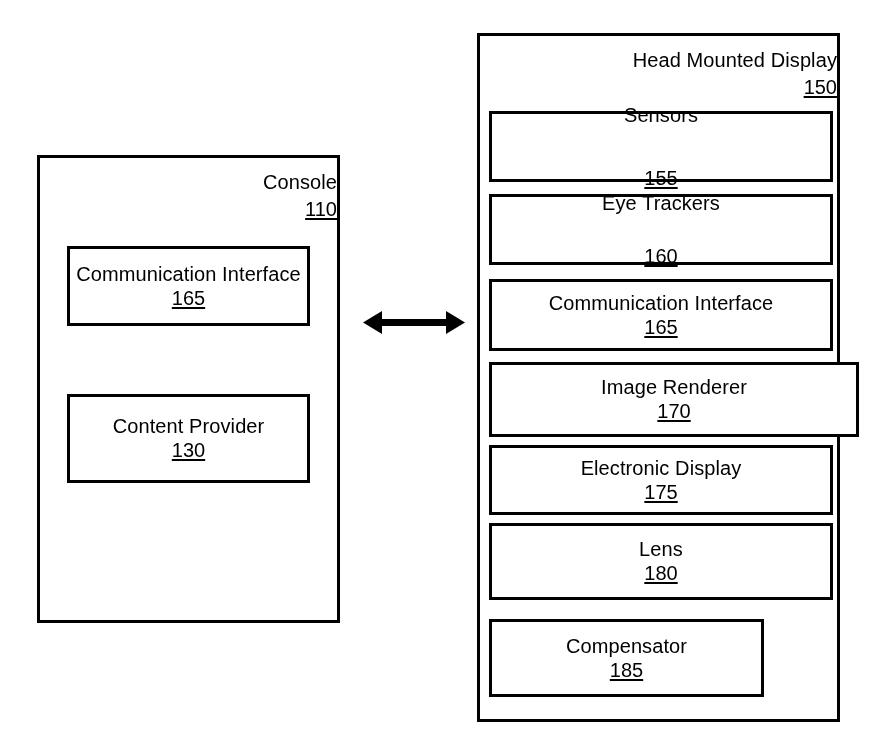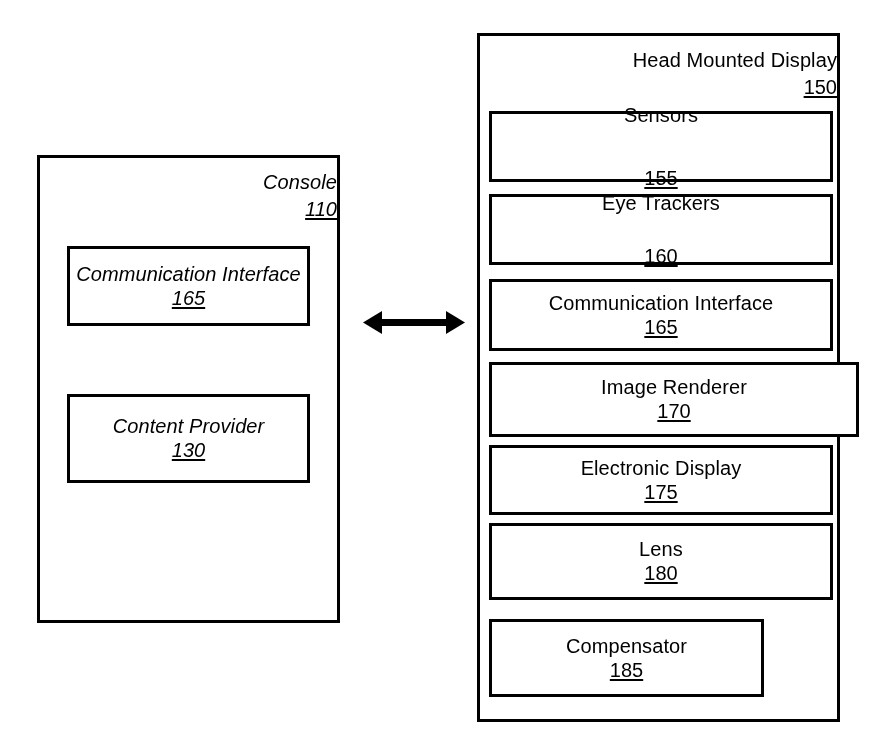--- a/index.html
+++ b/index.html
@@ -72,21 +72,21 @@
   .arrow {
     position: absolute;
     overflow: visible;
   }
 </style>
 </head>
 <body>
 
 <div class="stage">
 
-  <div class="block outer" style="left:37px; top:155px; width:303px; height:468px;font-style:italic;">
+  <div class="block outer" style="left:37px; top:155px; width:303px; height:468px;">
     <div class="blk-label">
       <span class="blk-title">Console</span>
       <span class="blk-ref">110</span>
     </div>
 
     <div class="block leaf" style="left:27px; top:88px; width:243px; height:80px;">
       <span class="blk-title">Communication Interface</span>
       <span class="blk-ref">165</span>
     </div>
 

